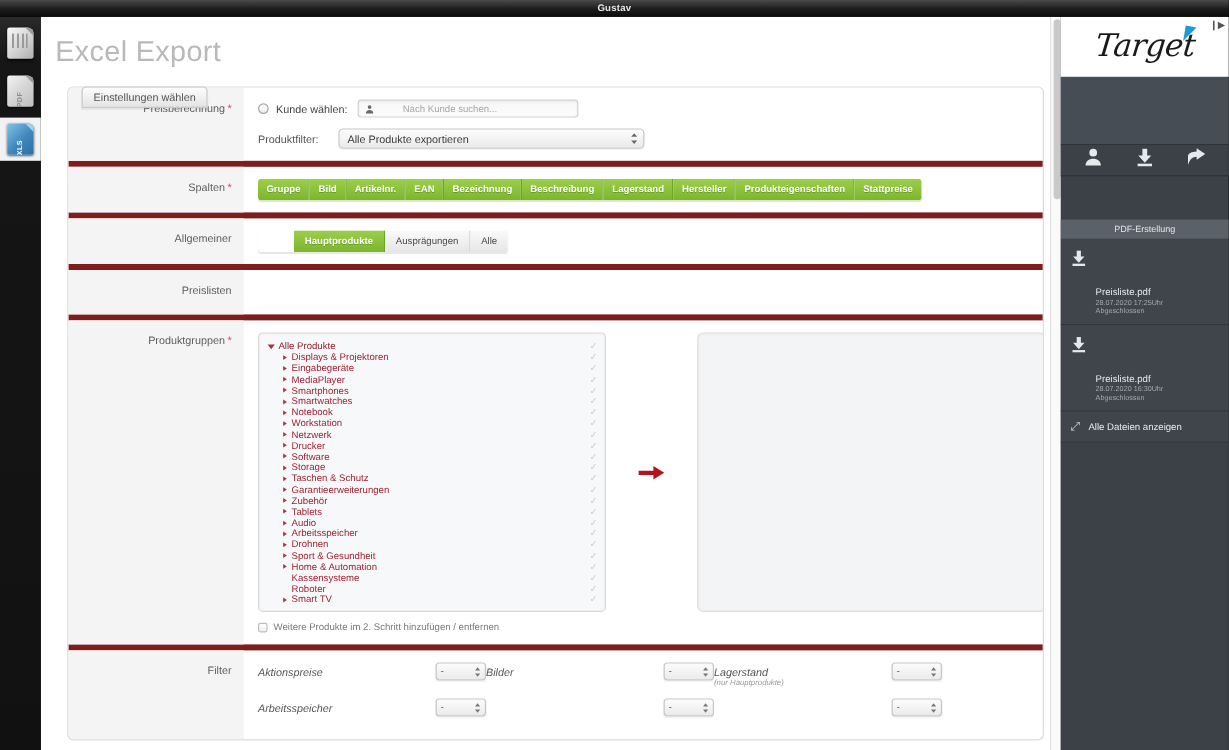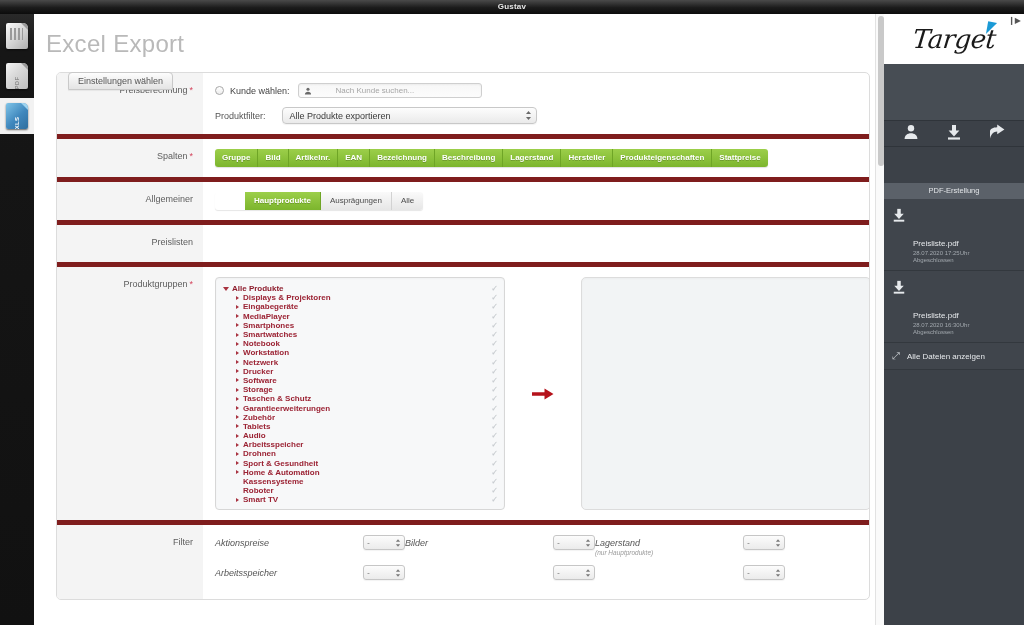--- a/index.html
+++ b/index.html
@@ -205,21 +205,21 @@
   }
   .seg-btn:last-child { border-right: none; }
   .seg-btn.on {
     background: linear-gradient(to bottom,#9ccf4a 0%, #7cb52d 100%);
     color: #fff; font-weight: bold;
     text-shadow: 0 1px 0 rgba(0,0,0,.2);
     border-right-color:#6fa526;
   }
 
   
-  .transfer { display: flex; align-items: flex-start; font-weight: bold; }
+  .transfer { display: flex; align-items: flex-start; }
   .tree-box {
     width: 290px; height: 233px;
     border: 1px solid #d7d7d7;
     border-radius: 4px;
     background: #f7f8f9;
     position: relative;
     overflow: hidden;
     padding: 6px 0 0 0;
     box-shadow: inset 0 1px 2px rgba(0,0,0,.03);
   }
@@ -617,20 +617,24 @@
                     <span class="tname">Smart TV</span>
                     <span class="tick">✓</span>
                   </div>
                 </div>
               <div class="arrow-mid">
                 <svg width="22" height="16" viewBox="0 0 22 16">
                   <path d="M0 6.2h12.5V2.4L21.5 8l-9 5.6V9.8H0z" fill="#b5121b"></path>
                 </svg>
               </div>
               <div class="target-box" id="selected-box"></div>
+            </div>
+            <div class="cbline">
+              <span class="cbox"></span>
+              <span>Weitere Produkte im 2. Schritt hinzufügen / entfernen</span>
             </div>
           </div>
         </div>
 
         <div class="row">
           <div class="row-label">
             <span>Filter</span>
           </div>
           <div class="row-body">
             <div class="filter-grid" id="filter-grid">

